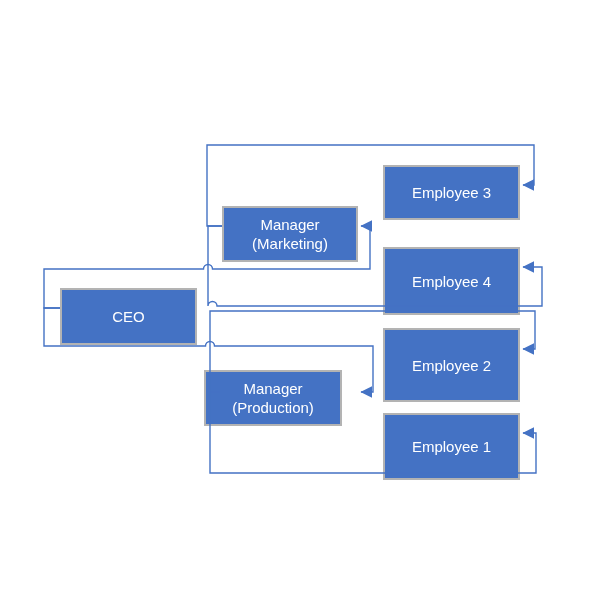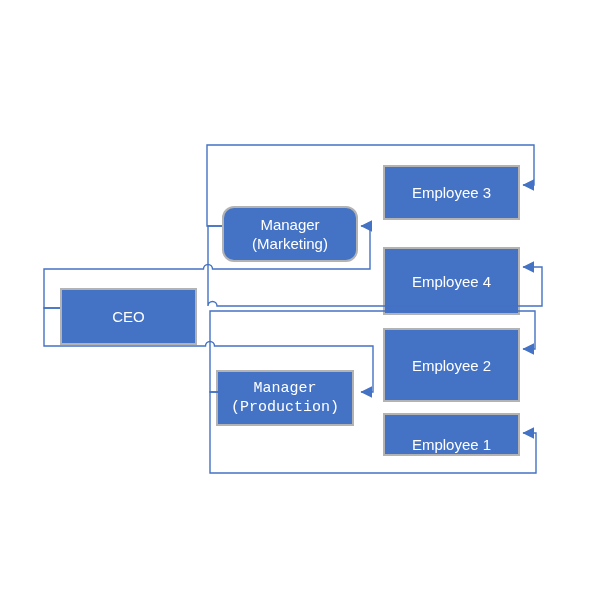--- a/index.html
+++ b/index.html
@@ -43,26 +43,26 @@
     z-index: 1;
     cursor: default;
     margin-top: 8px;
   }
   .node .node-label {
     display: block;
     padding: 0 14px;
   }
   
   .node-ceo        { left: 60px;  top: 280px; width: 137px; height: 57px; }
-  .node-mgr-mkt    { left: 222px; top: 198px; width: 136px; height: 56px; border-radius: 12px; }
-  .node-mgr-prod   { left: 216px; top: 362px; width: 138px; height: 56px; font-family: Liberation Mono, monospace; }
+  .node-mgr-mkt    { left: 222px; top: 198px; width: 136px; height: 56px; }
+  .node-mgr-prod   { left: 204px; top: 362px; width: 138px; height: 56px; }
   .node-emp3       { left: 383px; top: 157px; width: 137px; height: 55px; }
   .node-emp4       { left: 383px; top: 239px; width: 137px; height: 68px; }
   .node-emp2       { left: 383px; top: 320px; width: 137px; height: 74px; }
-  .node-emp1       { left: 383px; top: 405px; width: 137px; height: 43px; align-items: flex-end; }
+  .node-emp1       { left: 383px; top: 405px; width: 137px; height: 67px; }
 </style>
 </head>
 <body>
 
 <div class="canvas">
 
   <svg class="connectors" viewBox="0 0 600 600" xmlns="http://www.w3.org/2000/svg">
     <defs>
       <marker id="arrow" viewBox="0 0 10 10" refX="9.5" refY="5" markerWidth="8.5" markerHeight="8.5" orient="auto">
         <path d="M0,0 L10,5 L0,10 Z" fill="#4472C4"></path>

